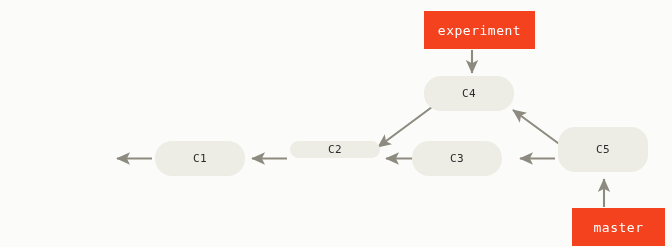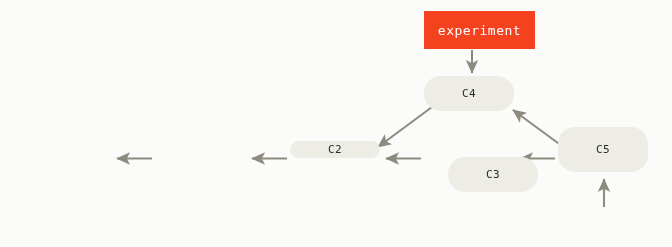--- a/index.html
+++ b/index.html
@@ -68,35 +68,41 @@
       <line x1="421" y1="158.5" x2="386" y2="158.5"></line>
       <line x1="555" y1="158.5" x2="520" y2="158.5"></line>
       <line x1="432" y1="107" x2="378" y2="147"></line>
       <line x1="562" y1="146" x2="513" y2="110"></line>
       <line x1="472" y1="50" x2="472" y2="73"></line>
       <line x1="604" y1="207" x2="604" y2="179"></line>
     </g>
   </svg>
 
 
+  <div class="commit-node" style="left:155px; top:141px; width:90px; height:35px;">
+    <span>C1</span>
+  </div>
 
   <div class="commit-node" style="left:290px; top:141px; width:90px; height:17px;">
     <span>C2</span>
   </div>
 
-  <div class="commit-node" style="left:448px; top:141px; width:90px; height:35px;margin-top:16px;">
+  <div class="commit-node" style="left:412px; top:141px; width:90px; height:35px;">
     <span>C3</span>
   </div>
 
   <div class="commit-node" style="left:424px; top:76px; width:90px; height:35px;">
     <span>C4</span>
   </div>
 
   <div class="commit-node" style="left:558px; top:127px; width:90px; height:45px;">
     <span>C5</span>
   </div>
 
   <div class="branch-label" style="left:424px; top:11px; width:111px; height:38px;">
     <span>experiment</span>
   </div>
 
+  <div class="branch-label" style="left:572px; top:208px; width:93px; height:38px;">
+    <span>master</span>
+  </div>
 
 </div>
 
 </body></html>

